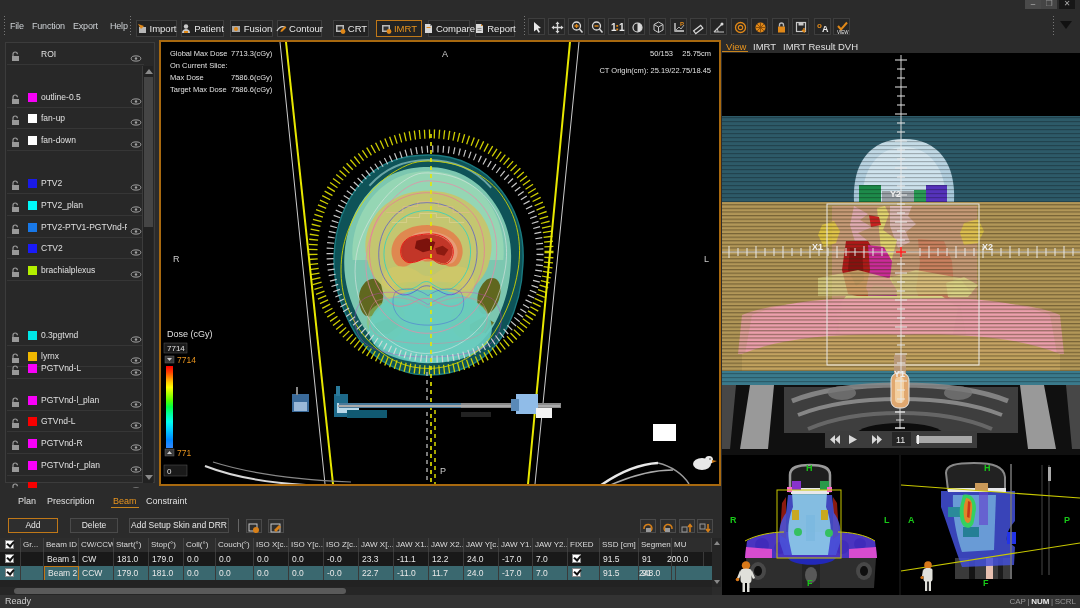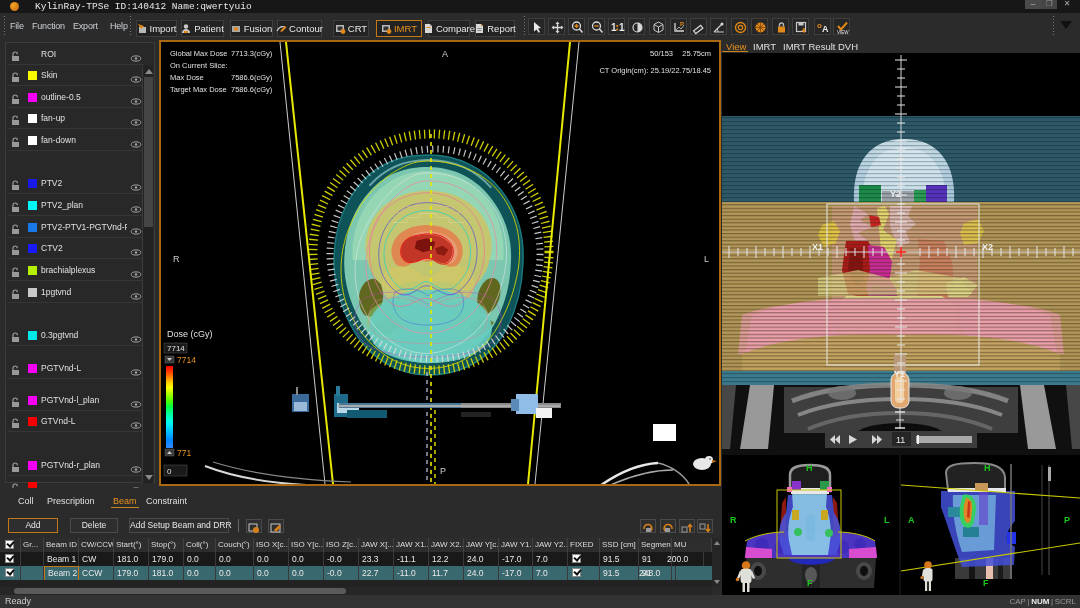--- a/index.html
+++ b/index.html
@@ -88,24 +88,20 @@
 
 #statusbar { position:absolute; top:595px; left:0; width:1080px; height:13px; background:#333; }
 #statusbar .ready { position:absolute; left:5px; top:1px; font-size:9px; color:#cfcfcf; }
 #statusbar .right { position:absolute; right:4px; top:2px; font-size:8px; color:#999; }
 #statusbar .right b { color:#e8e8e8; font-weight:bold; }
 </style>
 </head>
 <body>
 <div id="app">
 
-  <div id="titlebar">
-    <div class="logo"></div>
-    <div class="ttext">KylinRay-TPSe  ID:140412 Name:qwertyuio</div>
-  </div>
   <div id="winbtns">
     <div class="wb" style="left:6px">–</div>
     <div class="wb" style="left:22px;background:#454545;color:#999">❐</div>
     <div class="wb" style="left:40px;background:#171717;color:#aaa">✕</div>
   </div>
 
   <div id="toolbar">
     <div class="menuitem" style="left:10px">File</div>
     <div class="menuitem" style="left:32px">Function</div>
     <div class="menuitem" style="left:73px">Export</div>
@@ -265,32 +261,20 @@
           <span class="lock"><svg width="9" height="11">
               <path d="M2 5 V3.2 A2.2 2.2 0 0 1 6.4 3.2" fill="none" stroke="#999" stroke-width="1.2"></path>
               <rect x="1" y="5" width="7" height="5" fill="#999"></rect>
             </svg></span>
           <span class="lbl">ROI</span>
           <span class="eye"><svg width="12" height="9">
               <ellipse cx="6" cy="4.5" rx="4.8" ry="2.6" fill="none" stroke="#a0a0a0" stroke-width="1"></ellipse>
               <circle cx="6" cy="4.5" r="1.2" fill="#a0a0a0"></circle>
             </svg></span>
         </div>
-        <div class="roirow" style="top:21px">
-          <span class="lock"><svg width="9" height="11">
-              <path d="M2 5 V3.2 A2.2 2.2 0 0 1 6.4 3.2" fill="none" stroke="#999" stroke-width="1.2"></path>
-              <rect x="1" y="5" width="7" height="5" fill="#999"></rect>
-            </svg></span>
-          <span class="sq" style="background:#f8f800"></span>
-          <span class="lbl">Skin</span>
-          <span class="eye"><svg width="12" height="9">
-              <ellipse cx="6" cy="4.5" rx="4.8" ry="2.6" fill="none" stroke="#a0a0a0" stroke-width="1"></ellipse>
-              <circle cx="6" cy="4.5" r="1.2" fill="#a0a0a0"></circle>
-            </svg></span>
-        </div>
         <div class="roirow" style="top:42.65px">
           <span class="lock"><svg width="9" height="11">
               <path d="M2 5 V3.2 A2.2 2.2 0 0 1 6.4 3.2" fill="none" stroke="#999" stroke-width="1.2"></path>
               <rect x="1" y="5" width="7" height="5" fill="#999"></rect>
             </svg></span>
           <span class="sq" style="background:#f800f8"></span>
           <span class="lbl">outline-0.5</span>
           <span class="eye"><svg width="12" height="9">
               <ellipse cx="6" cy="4.5" rx="4.8" ry="2.6" fill="none" stroke="#a0a0a0" stroke-width="1"></ellipse>
               <circle cx="6" cy="4.5" r="1.2" fill="#a0a0a0"></circle>
@@ -373,44 +357,44 @@
               <path d="M2 5 V3.2 A2.2 2.2 0 0 1 6.4 3.2" fill="none" stroke="#999" stroke-width="1.2"></path>
               <rect x="1" y="5" width="7" height="5" fill="#999"></rect>
             </svg></span>
           <span class="sq" style="background:#b4f000"></span>
           <span class="lbl">brachialplexus</span>
           <span class="eye"><svg width="12" height="9">
               <ellipse cx="6" cy="4.5" rx="4.8" ry="2.6" fill="none" stroke="#a0a0a0" stroke-width="1"></ellipse>
               <circle cx="6" cy="4.5" r="1.2" fill="#a0a0a0"></circle>
             </svg></span>
         </div>
-        <div class="roirow" style="top:237.5px">
-          <span class="lock"><svg width="9" height="11">
-              <path d="M2 5 V3.2 A2.2 2.2 0 0 1 6.4 3.2" fill="none" stroke="#999" stroke-width="1.2"></path>
-              <rect x="1" y="5" width="7" height="5" fill="#999"></rect>
-            </svg></span>
-          <span class="sq" style="background:#c8c8c8"></span>
-          <span class="lbl">1pgtvnd</span>
-          <span class="eye"><svg width="12" height="9">
-              <ellipse cx="6" cy="4.5" rx="4.8" ry="2.6" fill="none" stroke="#a0a0a0" stroke-width="1"></ellipse>
-              <circle cx="6" cy="4.5" r="1.2" fill="#a0a0a0"></circle>
-            </svg></span>
-        </div>
         <div class="roirow" style="top:280.79999999999995px">
           <span class="lock"><svg width="9" height="11">
               <path d="M2 5 V3.2 A2.2 2.2 0 0 1 6.4 3.2" fill="none" stroke="#999" stroke-width="1.2"></path>
               <rect x="1" y="5" width="7" height="5" fill="#999"></rect>
             </svg></span>
           <span class="sq" style="background:#00e8e8"></span>
           <span class="lbl">0.3pgtvnd</span>
           <span class="eye"><svg width="12" height="9">
               <ellipse cx="6" cy="4.5" rx="4.8" ry="2.6" fill="none" stroke="#a0a0a0" stroke-width="1"></ellipse>
               <circle cx="6" cy="4.5" r="1.2" fill="#a0a0a0"></circle>
             </svg></span>
         </div>
+        <div class="roirow" style="top:302.45px">
+          <span class="lock"><svg width="9" height="11">
+              <path d="M2 5 V3.2 A2.2 2.2 0 0 1 6.4 3.2" fill="none" stroke="#999" stroke-width="1.2"></path>
+              <rect x="1" y="5" width="7" height="5" fill="#999"></rect>
+            </svg></span>
+          <span class="sq" style="background:#f0b800"></span>
+          <span class="lbl">lyrnx</span>
+          <span class="eye"><svg width="12" height="9">
+              <ellipse cx="6" cy="4.5" rx="4.8" ry="2.6" fill="none" stroke="#a0a0a0" stroke-width="1"></ellipse>
+              <circle cx="6" cy="4.5" r="1.2" fill="#a0a0a0"></circle>
+            </svg></span>
+        </div>
         <div class="roirow" style="top:314px">
           <span class="lock"><svg width="9" height="11">
               <path d="M2 5 V3.2 A2.2 2.2 0 0 1 6.4 3.2" fill="none" stroke="#999" stroke-width="1.2"></path>
               <rect x="1" y="5" width="7" height="5" fill="#999"></rect>
             </svg></span>
           <span class="sq" style="background:#f800f8"></span>
           <span class="lbl">PGTVnd-L</span>
           <span class="eye"><svg width="12" height="9">
               <ellipse cx="6" cy="4.5" rx="4.8" ry="2.6" fill="none" stroke="#a0a0a0" stroke-width="1"></ellipse>
               <circle cx="6" cy="4.5" r="1.2" fill="#a0a0a0"></circle>
@@ -428,20 +412,32 @@
               <circle cx="6" cy="4.5" r="1.2" fill="#a0a0a0"></circle>
             </svg></span>
         </div>
         <div class="roirow" style="top:367.4px">
           <span class="lock"><svg width="9" height="11">
               <path d="M2 5 V3.2 A2.2 2.2 0 0 1 6.4 3.2" fill="none" stroke="#999" stroke-width="1.2"></path>
               <rect x="1" y="5" width="7" height="5" fill="#999"></rect>
             </svg></span>
           <span class="sq" style="background:#f80000"></span>
           <span class="lbl">GTVnd-L</span>
+          <span class="eye"><svg width="12" height="9">
+              <ellipse cx="6" cy="4.5" rx="4.8" ry="2.6" fill="none" stroke="#a0a0a0" stroke-width="1"></ellipse>
+              <circle cx="6" cy="4.5" r="1.2" fill="#a0a0a0"></circle>
+            </svg></span>
+        </div>
+        <div class="roirow" style="top:389.04999999999995px">
+          <span class="lock"><svg width="9" height="11">
+              <path d="M2 5 V3.2 A2.2 2.2 0 0 1 6.4 3.2" fill="none" stroke="#999" stroke-width="1.2"></path>
+              <rect x="1" y="5" width="7" height="5" fill="#999"></rect>
+            </svg></span>
+          <span class="sq" style="background:#f800f8"></span>
+          <span class="lbl">PGTVnd-R</span>
           <span class="eye"><svg width="12" height="9">
               <ellipse cx="6" cy="4.5" rx="4.8" ry="2.6" fill="none" stroke="#a0a0a0" stroke-width="1"></ellipse>
               <circle cx="6" cy="4.5" r="1.2" fill="#a0a0a0"></circle>
             </svg></span>
         </div>
         <div class="roirow" style="top:410.7px">
           <span class="lock"><svg width="9" height="11">
               <path d="M2 5 V3.2 A2.2 2.2 0 0 1 6.4 3.2" fill="none" stroke="#999" stroke-width="1.2"></path>
               <rect x="1" y="5" width="7" height="5" fill="#999"></rect>
             </svg></span>
@@ -938,28 +934,28 @@
           <path d="M3.5,9 C3.5,7.6 5.5,7 8,7 C10.5,7 12.5,7.6 12.5,9 L12.5,18 C12.5,19.5 11.8,20.5 11,20.5 L11,30 L8.8,30 L8.8,20.5 L7.2,20.5 L7.2,30 L5,30 L5,20.5 C4.2,20.5 3.5,19.5 3.5,18 Z" fill="#e0e0da"></path>
           <path d="M3,8.6 L2,15 l1.6,0.5 L5,11 Z" fill="#e0e0da"></path>
           <circle cx="2" cy="16.5" r="1.6" fill="#d87818"></circle>
         </g>
       </g>
     </svg>
     </div>
   </div>
 
   <div id="bottompanel">
-    <div class="btab" style="left:18px">Coll</div>
+    <div class="btab" style="left:18px">Plan</div>
     <div class="btab" style="left:47px">Prescription</div>
     <div class="btab active" style="left:113px">Beam</div>
       <div class="abs" style="left:111px;top:19px;width:28px;height:1px;background:#c8841c"></div>
     <div class="btab" style="left:146px">Constraint</div>
     <div class="bbtn orange" style="left:8px;width:50px">Add</div>
     <div class="bbtn" style="left:70px;width:48px">Delete</div>
-    <div class="bbtn" style="left:129px;width:100px">Add Setup Beam and DRR</div>
+    <div class="bbtn" style="left:129px;width:100px">Add Setup Skin and DRR</div>
     <div class="abs" style="left:238px;top:31px;width:1px;height:13px;background:#666"></div>
     <div class="sibtn" style="left:246px"><svg width="14" height="12">
           <rect x="2" y="2" width="8" height="7" fill="none" stroke="#c8c8c8"></rect>
           <circle cx="9" cy="8" r="3" fill="#d88018"></circle>
         </svg></div>
     <div class="sibtn" style="left:268px"><svg width="14" height="12">
           <rect x="2" y="2" width="9" height="8" fill="none" stroke="#c8c8c8"></rect>
           <path d="M5,8 l5,-5 l2,2 l-5,5 Z" fill="#d88018"></path>
         </svg></div>
     <div class="sibtn" style="left:640px"><svg width="14" height="12">

